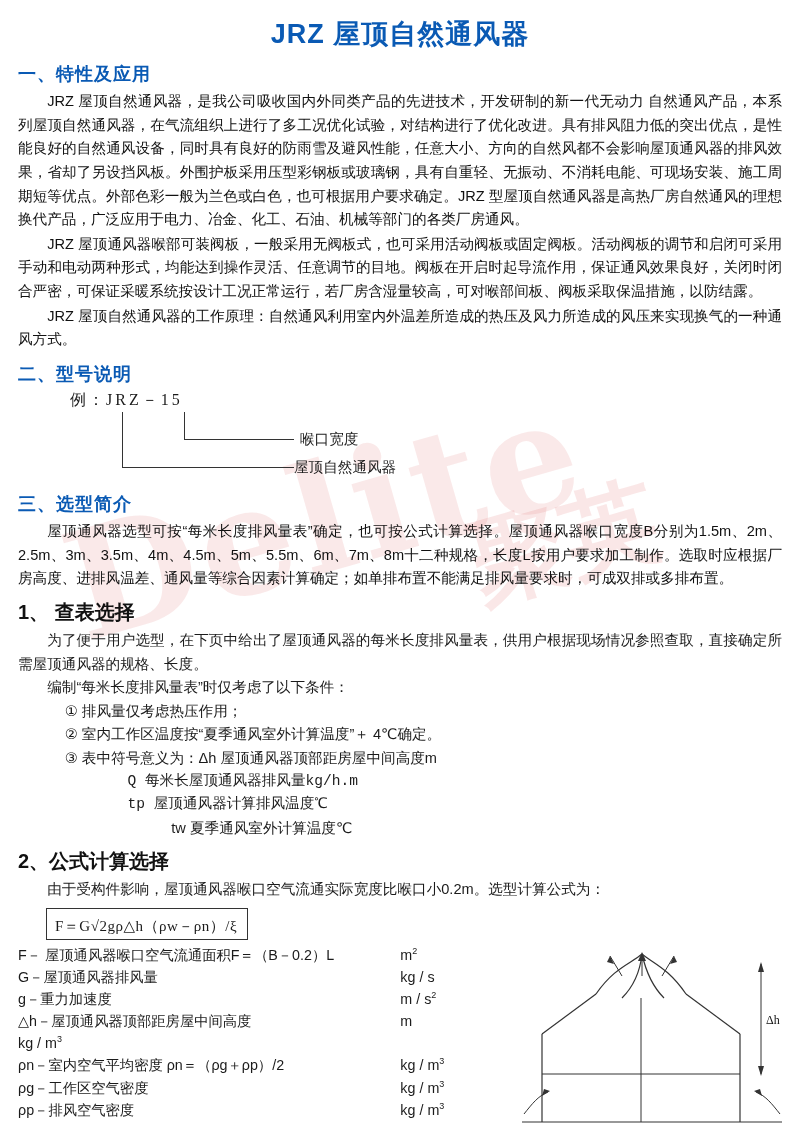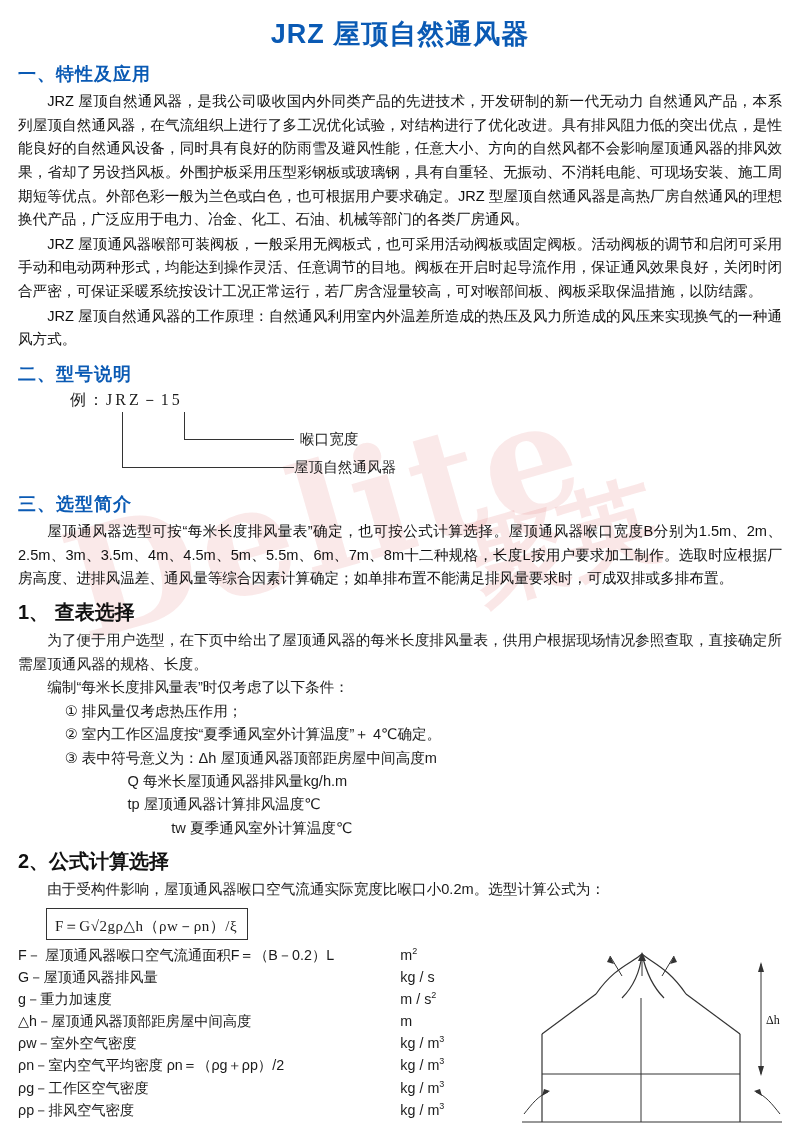--- a/index.html
+++ b/index.html
@@ -86,21 +86,21 @@
     margin: 0;
     text-indent: 2em;
     text-align: justify;
   }
   .noindent {
     font-size: 14.6px;
     line-height: 1.6;
     margin: 0;
   }
   .pad-l3 { padding-left: 3.2em; }
-  .pad-l6 { padding-left: 7.5em; }
+  .pad-l6 { padding-left: 7.5em; font-family: Liberation Mono, monospace; }
   .pad-l8 { padding-left: 10.5em; }
 
   
   .model-block {
     position: relative;
     height: 92px;
     margin-top: 2px;
   }
   .model-line {
     font-size: 16px;
@@ -220,21 +220,20 @@
           <div class="legend-term">g－重力加速度</div>
           <div class="legend-unit"><span>m / s</span><sup class="u">2</sup></div>
         </div>
 
         <div class="legend-row">
           <div class="legend-term">△h－屋顶通风器顶部距房屋中间高度</div>
           <div class="legend-unit"><span>m</span><sup class="u"></sup></div>
         </div>
 
         <div class="legend-row">
-          <div class="legend-term">ρw－室外空气密度</div>
           <div class="legend-unit"><span>kg / m</span><sup class="u">3</sup></div>
         </div>
 
         <div class="legend-row">
           <div class="legend-term">ρn－室内空气平均密度 ρn＝（ρg＋ρp）/2</div>
           <div class="legend-unit"><span>kg / m</span><sup class="u">3</sup></div>
         </div>
 
         <div class="legend-row">
           <div class="legend-term">ρg－工作区空气密度</div>

